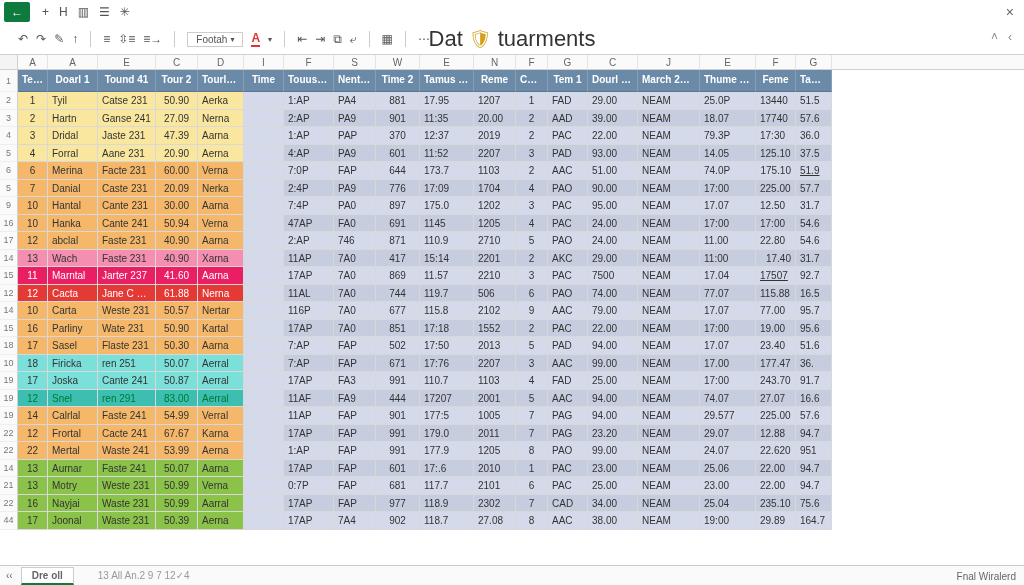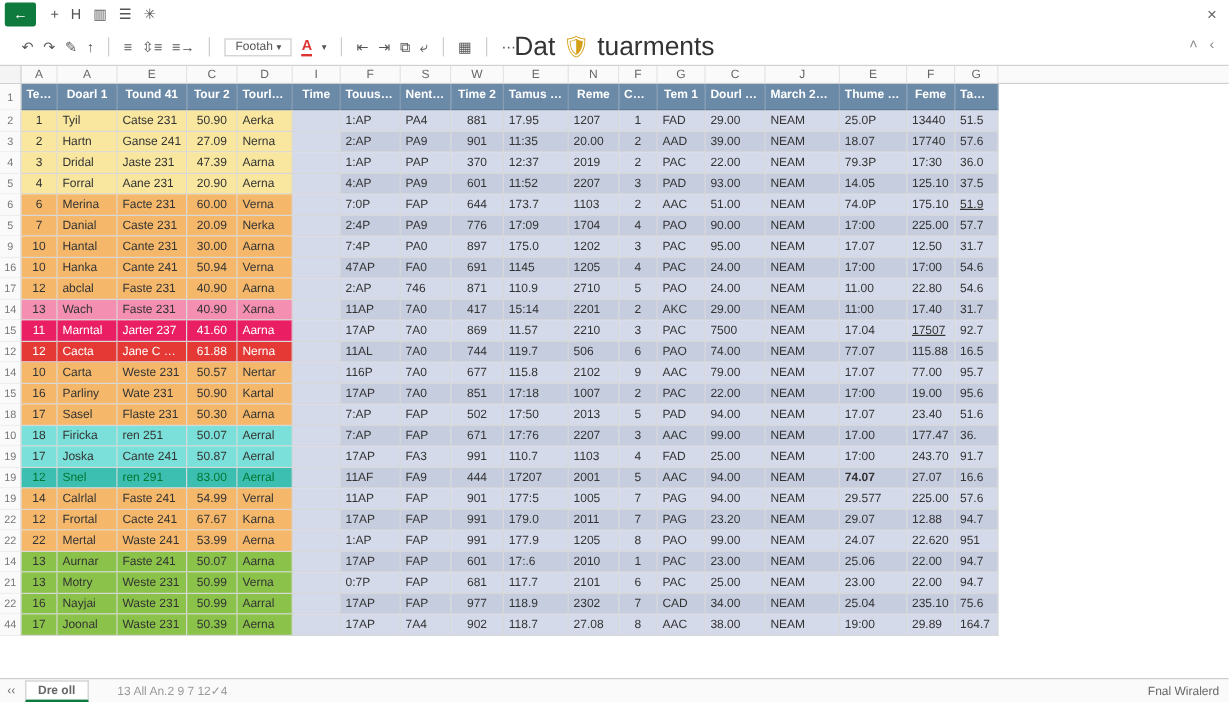--- a/index.html
+++ b/index.html
@@ -320,21 +320,21 @@
       <div class="cell bg-lblue2" style="width: 50px;">7:0P</div>
       <div class="cell bg-lblue2" style="width: 42px;">FAP</div>
       <div class="cell bg-lblue2 tc" style="width: 44px;">644</div>
       <div class="cell bg-lblue2" style="width: 54px;">173.7</div>
       <div class="cell bg-lblue2" style="width: 42px;">1103</div>
       <div class="cell bg-lblue2 tc" style="width: 32px;">2</div>
       <div class="cell bg-lblue2" style="width: 40px;">AAC</div>
       <div class="cell bg-lblue2" style="width: 50px;">51.00</div>
       <div class="cell bg-lblue2" style="width: 62px;">NEAM</div>
       <div class="cell bg-lblue2" style="width: 56px;">74.0P</div>
-      <div class="cell bg-lblue2" style="width: 40px;">175.10</div>
+      <div class="cell bg-lblue2" style="width: 40px; text-align: right;">175.10</div>
       <div class="cell bg-lblue2" style="width: 36px; text-decoration: underline;">51.9</div>
     </div>
     <div class="row">
       <div class="rnum">5</div>
       <div class="cell bg-orange tc" style="width: 30px;">7</div>
       <div class="cell bg-orange" style="width: 50px;">Danial</div>
       <div class="cell bg-orange" style="width: 58px;">Caste 231</div>
       <div class="cell bg-orange tc" style="width: 42px;">20.09</div>
       <div class="cell bg-orange" style="width: 46px;">Nerka</div>
       <div class="cell bg-lblue2" style="width: 40px;"></div>
@@ -425,21 +425,21 @@
       <div class="cell bg-lblue" style="width: 50px;">11AP</div>
       <div class="cell bg-lblue" style="width: 42px;">7A0</div>
       <div class="cell bg-lblue tc" style="width: 44px;">417</div>
       <div class="cell bg-lblue" style="width: 54px;">15:14</div>
       <div class="cell bg-lblue" style="width: 42px;">2201</div>
       <div class="cell bg-lblue tc" style="width: 32px;">2</div>
       <div class="cell bg-lblue" style="width: 40px;">AKC</div>
       <div class="cell bg-lblue" style="width: 50px;">29.00</div>
       <div class="cell bg-lblue" style="width: 62px;">NEAM</div>
       <div class="cell bg-lblue" style="width: 56px;">11:00</div>
-      <div class="cell bg-lblue" style="width: 40px;">17.40</div>
+      <div class="cell bg-lblue" style="width: 40px; text-align: right;">17.40</div>
       <div class="cell bg-lblue" style="width: 36px;">31.7</div>
     </div>
     <div class="row">
       <div class="rnum">15</div>
       <div class="cell bg-magenta tc" style="width: 30px;">11</div>
       <div class="cell bg-magenta" style="width: 50px;">Marntal</div>
       <div class="cell bg-magenta" style="width: 58px;">Jarter 237</div>
       <div class="cell bg-magenta tc" style="width: 42px;">41.60</div>
       <div class="cell bg-magenta" style="width: 46px;">Aarna</div>
       <div class="cell bg-lblue2" style="width: 40px;"></div>
@@ -503,21 +503,21 @@
       <div class="cell bg-orange tc" style="width: 30px;">16</div>
       <div class="cell bg-orange" style="width: 50px;">Parliny</div>
       <div class="cell bg-orange" style="width: 58px;">Wate 231</div>
       <div class="cell bg-orange tc" style="width: 42px;">50.90</div>
       <div class="cell bg-orange" style="width: 46px;">Kartal</div>
       <div class="cell bg-lblue2" style="width: 40px;"></div>
       <div class="cell bg-lblue" style="width: 50px;">17AP</div>
       <div class="cell bg-lblue" style="width: 42px;">7A0</div>
       <div class="cell bg-lblue tc" style="width: 44px;">851</div>
       <div class="cell bg-lblue" style="width: 54px;">17:18</div>
-      <div class="cell bg-lblue" style="width: 42px;">1007</div>
+      <div class="cell bg-lblue" style="width: 42px;">1552</div>
       <div class="cell bg-lblue tc" style="width: 32px;">2</div>
       <div class="cell bg-lblue" style="width: 40px;">PAC</div>
       <div class="cell bg-lblue" style="width: 50px;">22.00</div>
       <div class="cell bg-lblue" style="width: 62px;">NEAM</div>
       <div class="cell bg-lblue" style="width: 56px;">17:00</div>
       <div class="cell bg-lblue" style="width: 40px;">19.00</div>
       <div class="cell bg-lblue" style="width: 36px;">95.6</div>
     </div>
     <div class="row">
       <div class="rnum">18</div>
@@ -592,21 +592,21 @@
       <div class="cell bg-lblue2" style="width: 40px;"></div>
       <div class="cell bg-lblue" style="width: 50px;">11AF</div>
       <div class="cell bg-lblue" style="width: 42px;">FA9</div>
       <div class="cell bg-lblue tc" style="width: 44px;">444</div>
       <div class="cell bg-lblue" style="width: 54px;">17207</div>
       <div class="cell bg-lblue" style="width: 42px;">2001</div>
       <div class="cell bg-lblue tc" style="width: 32px;">5</div>
       <div class="cell bg-lblue" style="width: 40px;">AAC</div>
       <div class="cell bg-lblue" style="width: 50px;">94.00</div>
       <div class="cell bg-lblue" style="width: 62px;">NEAM</div>
-      <div class="cell bg-lblue" style="width: 56px; font-weight: bold;">74.07</div>
+      <div class="cell bg-lblue" style="width: 56px;">74.07</div>
       <div class="cell bg-lblue" style="width: 40px;">27.07</div>
       <div class="cell bg-lblue" style="width: 36px;">16.6</div>
     </div>
     <div class="row">
       <div class="rnum">19</div>
       <div class="cell bg-orange tc" style="width: 30px;">14</div>
       <div class="cell bg-orange" style="width: 50px;">Calrlal</div>
       <div class="cell bg-orange" style="width: 58px;">Faste 241</div>
       <div class="cell bg-orange tc" style="width: 42px;">54.99</div>
       <div class="cell bg-orange" style="width: 46px;">Verral</div>

